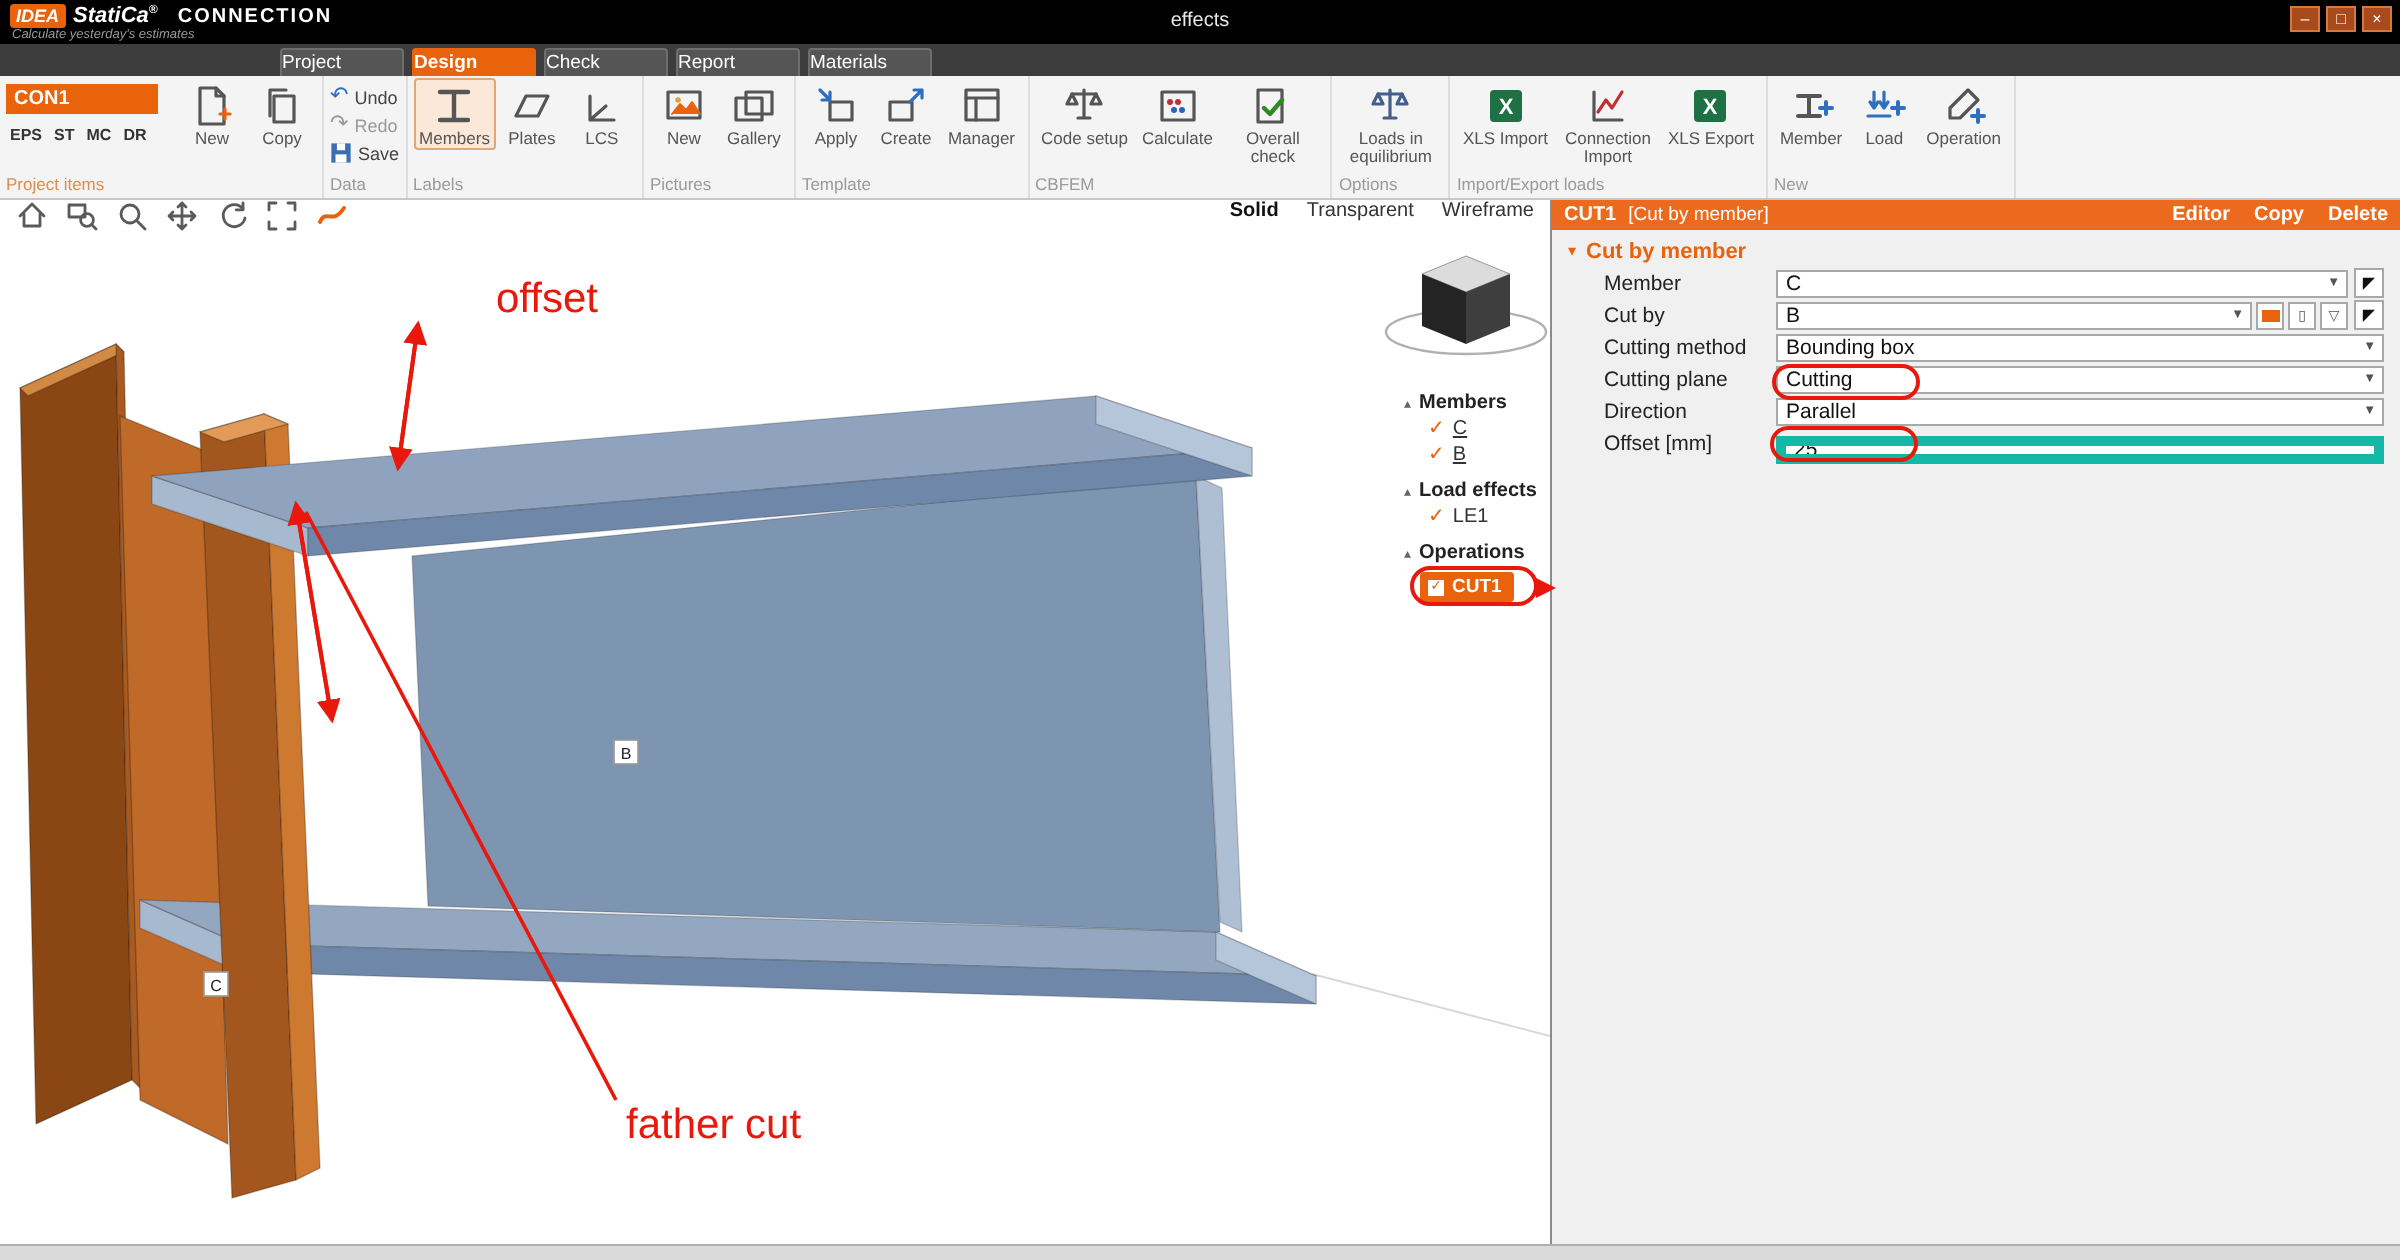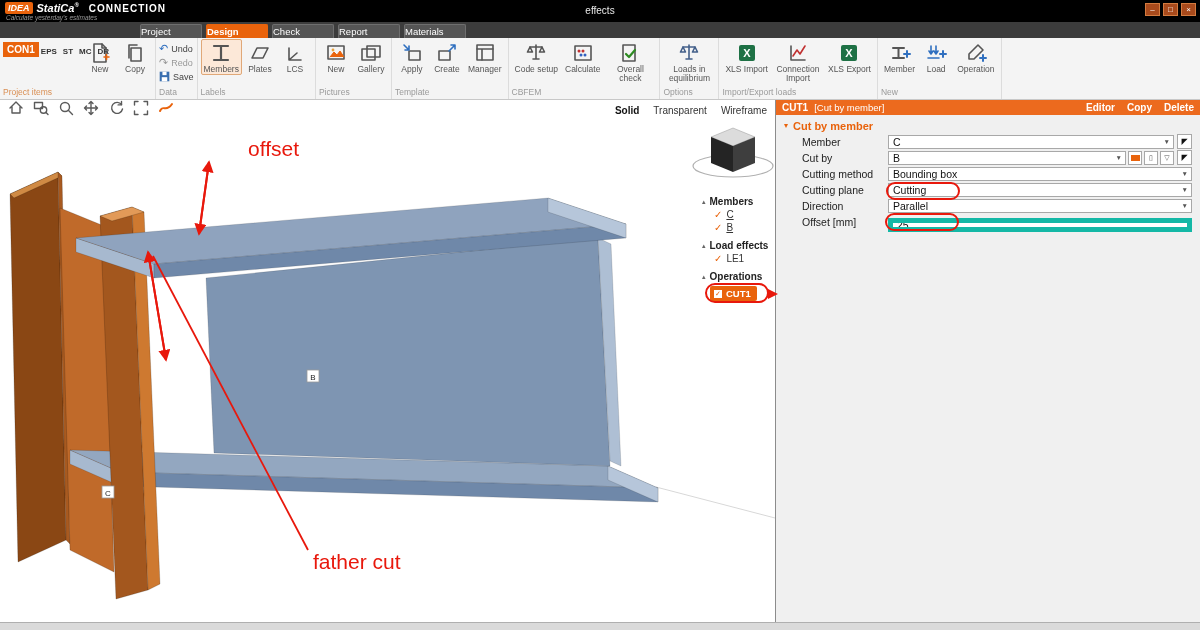--- a/index.html
+++ b/index.html
@@ -26,33 +26,33 @@
   
   .ribbon { height:62px; background:#F4F4F4; border-bottom:1px solid #C8C8C8; display:flex; }
   .rgroup { display:flex; flex-direction:column; border-right:1px solid #DCDCDC; padding:1px 3px 0; }
   .rg-content { flex:1; display:flex; align-items:flex-start; gap:1px; }
   .rg-label { height:12px; font-size:8.5px; color:#9a9a9a; text-align:left; line-height:11px; }
   .rg-label.orange { color:#D98E52; }
   .rbtn { display:flex; flex-direction:column; align-items:center; gap:1px; min-width:34px; max-width:52px; padding:2px 2px 0; border:1px solid transparent; background:none; font-family:inherit; }
   .rbtn.active { background:#FCE8D8; border-color:#E0A878; border-radius:2px; }
   .rlabel { font-size:8.5px; line-height:9px; color:#555; text-align:center; white-space:normal; }
   .ricon svg { stroke:#555; fill:none; stroke-width:1.6; stroke-linecap:round; stroke-linejoin:round; display:block; }
-  .pi-col { display:flex; flex-direction:row; width:76px; margin-right:3px; }
+  .pi-col { display:flex; flex-direction:column; width:76px; margin-right:9px; }
   .con-box { background:#E9630C; color:#fff; font-size:10px; font-weight:bold; text-align:left; padding:1px 4px; height:15px; margin-top:3px; border:none; font-family:inherit; }
   .modes { display:flex; gap:6px; margin-top:6px; padding-left:2px; }
   .mode { font-size:8px; font-weight:bold; color:#333; background:none; border:none; font-family:inherit; }
   .sgroup { display:flex; flex-direction:column; gap:1px; padding-top:3px; }
   .sbtn { display:flex; align-items:center; gap:3px; font-size:9px; color:#444; height:13px; background:none; border:none; font-family:inherit; }
   .sbtn .uglyph { font-size:11px; line-height:11px; }
   .blue { color:#2F6FBF; } .gray { color:#999; }
 
   
   .main { display:flex; height:522px; }
   .viewport { position:relative; width:775px; height:522px; background:#fff; }
-  .vp-toolbar { position:absolute; top:0; left:0; width:100%; height:16px; display:flex; align-items:flex-end; gap:9px; padding:0 8px; }
+  .vp-toolbar { position:absolute; top:0; left:0; width:100%; height:16px; display:flex; align-items:flex-start; gap:9px; padding:0 8px; }
   .vp-tool { background:none; border:none; padding:0; height:16px; display:flex; align-items:center; }
   .vp-tool svg { stroke:#5a5a5a; fill:none; stroke-width:1.4; stroke-linecap:round; stroke-linejoin:round; display:block; }
   .vp-modes { margin-left:auto; display:flex; gap:14px; }
   .vp-mode { background:none; border:none; font-family:inherit; font-size:10px; color:#333; }
   .vp-mode.active { font-weight:bold; color:#111; }
   .scene { position:absolute; top:16px; left:0; }
   .anno { font-size:21px; fill:#E8180C; }
   .mlabel { font-size:8px; fill:#222; }
 
   

